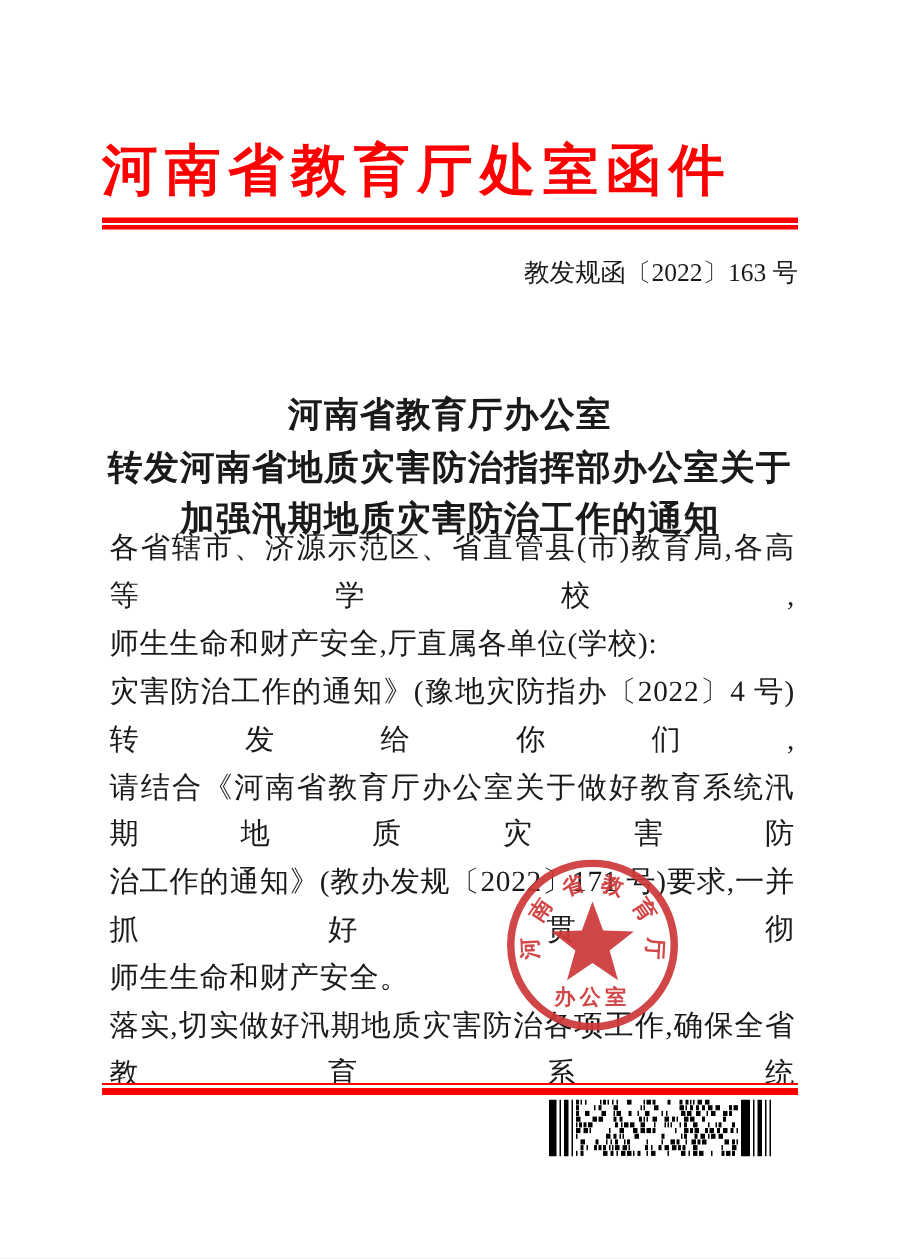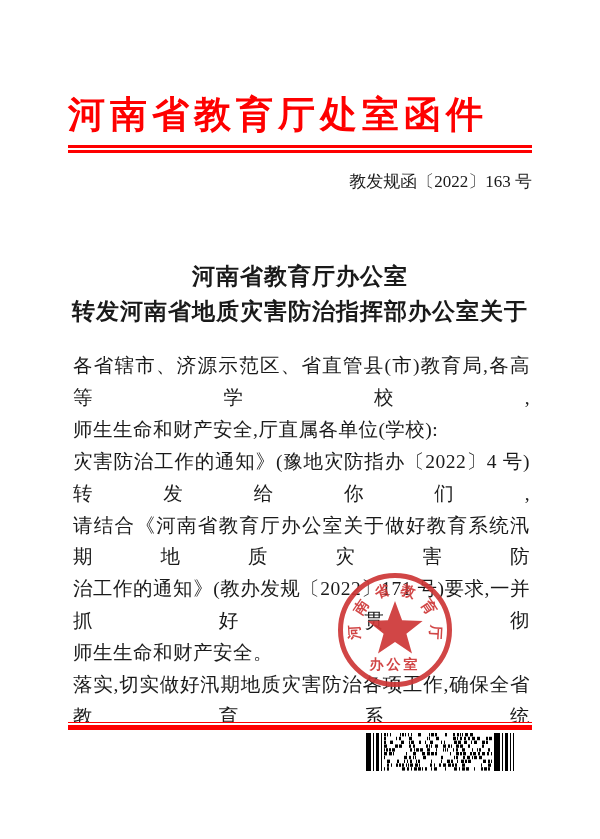--- a/index.html
+++ b/index.html
@@ -95,20 +95,21 @@
 
   <div class="doc-header-title">河南省教育厅处室函件</div>
 
   <div class="red-rule top"></div>
 
   <div class="doc-number">教发规函〔2022〕163 号</div>
 
   <div class="subject">
     <div class="subject-line">河南省教育厅办公室</div>
     <div class="subject-line">转发河南省地质灾害防治指挥部办公室关于</div>
+    <div class="subject-line">加强汛期地质灾害防治工作的通知</div>
   </div>
 
   <div class="body-text">
     <div class="body-line justify">各省辖市、济源示范区、省直管县(市)教育局,各高等学校,</div>
     <div class="body-line">师生生命和财产安全,厅直属各单位(学校):</div>
     <div class="body-line justify">灾害防治工作的通知》(豫地灾防指办〔2022〕4 号)转发给你们,</div>
     <div class="body-line justify">请结合《河南省教育厅办公室关于做好教育系统汛期地质灾害防</div>
     <div class="body-line justify">治工作的通知》(教办发规〔2022〕171 号)要求,一并抓好贯彻</div>
     <div class="body-line">师生生命和财产安全。</div>
     <div class="body-line justify">落实,切实做好汛期地质灾害防治各项工作,确保全省教育系统</div>

